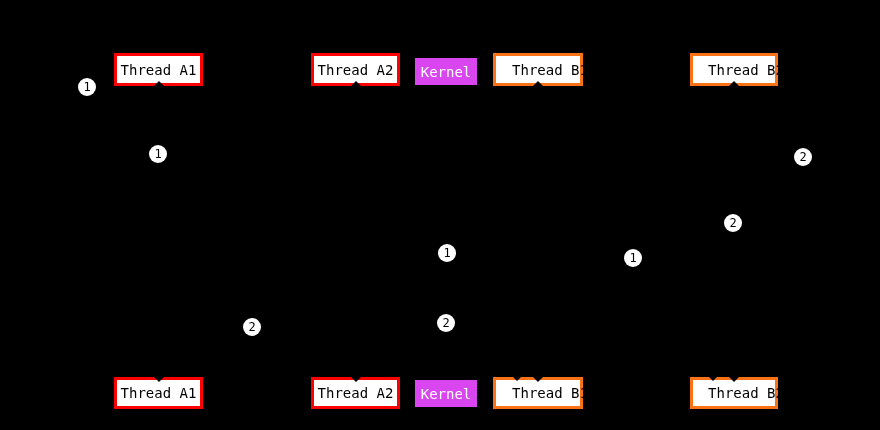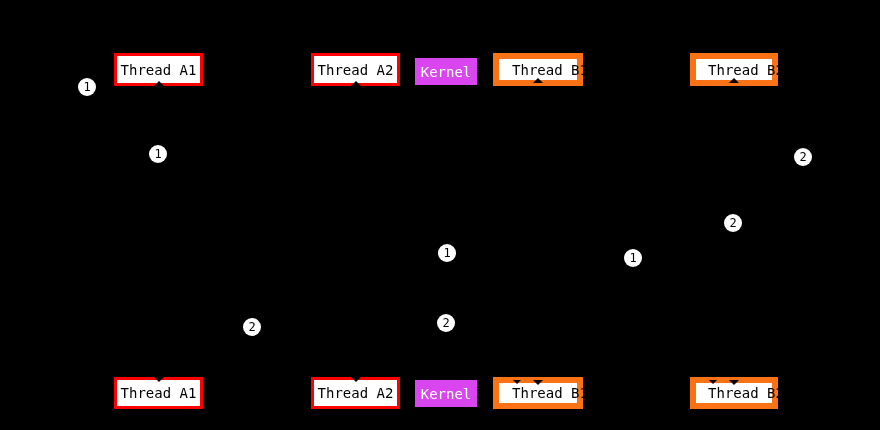--- a/index.html
+++ b/index.html
@@ -21,21 +21,21 @@
     background: #ffffff;
     color: #000000;
     display: flex;
     align-items: center;
     justify-content: center;
     font-size: 14px;
     line-height: 1;
     white-space: nowrap;
   }
   .pbox.red  { border: 3px solid #fe0000; }
-  .pbox.blue { border: 6px solid #f97316; padding-left: 24px; }
+  .pbox.blue { border: 3px solid #f97316; padding-left: 24px; }
   .pbox.kernel {
     background: #d946ef;
     color: #ffffff;
     border: none;
   }
   
   .stub {
     position: absolute;
     left: 50%;
     width: 0;

